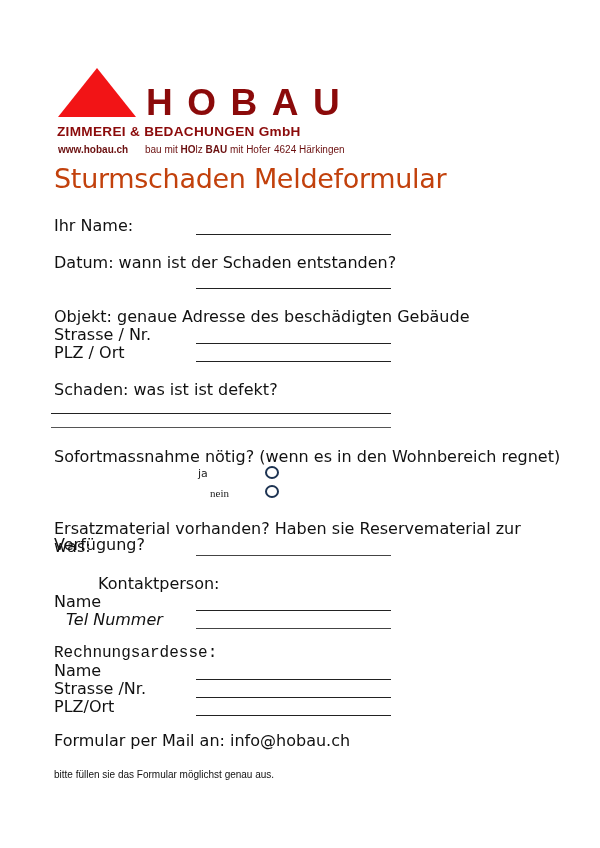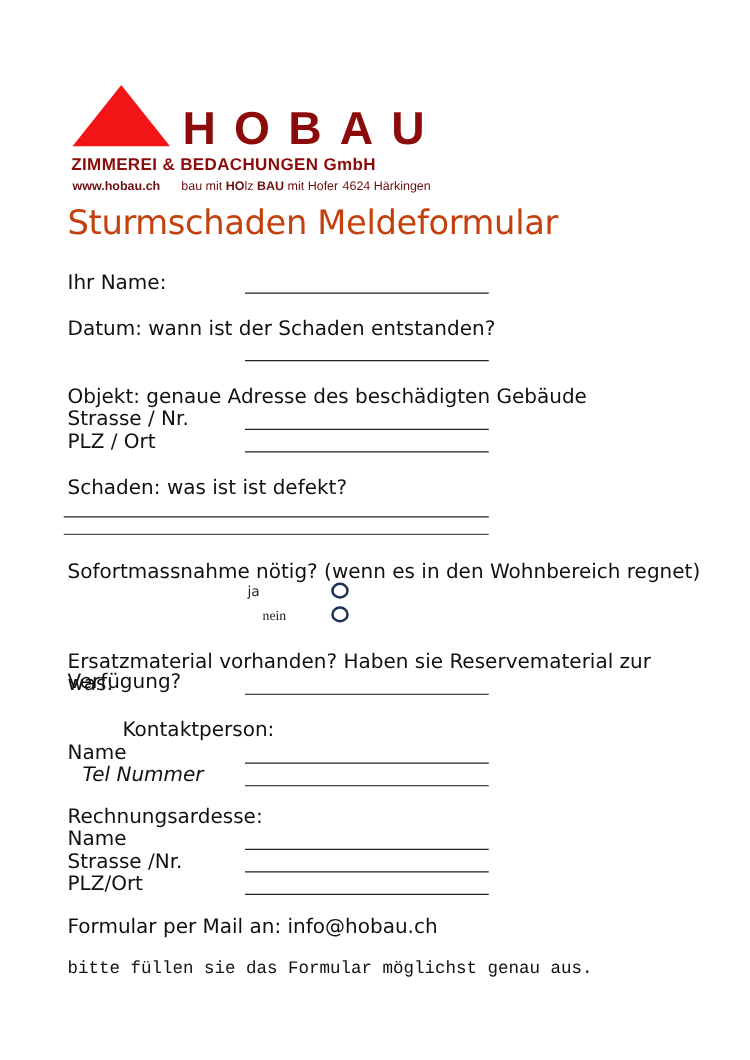--- a/index.html
+++ b/index.html
@@ -20,21 +20,21 @@
       position: absolute; left: 57px; top: 124px; font-weight: bold;
       font-size: 13.6px; color: #8b0a0a; letter-spacing: 0.3px; line-height: 16px;
     }
     .brand-line { position: absolute; top: 145px; font-size: 10px; color: #6b1010; line-height: 10px; }
     .brand-line b { font-weight: bold; }
     .title {
       position: absolute; left: 54px; top: 162px; font-size: 27px;
       color: #c2410c; line-height: 34px; font-family: "DejaVu Sans", sans-serif; letter-spacing: -0.3px;
     }
     .txt { position: absolute; font-size: 16px; line-height: 16px; color: #111; font-family: "DejaVu Sans", sans-serif; }
-    .small { position: absolute; font-size: 14px; line-height: 12px; color: #111; font-family: Liberation Mono, monospace; }
+    .small { position: absolute; font-size: 10px; line-height: 12px; color: #111; font-family: Liberation Sans, sans-serif; }
     .tiny { position: absolute; font-size: 11px; line-height: 10px; color: #222; font-family: "DejaVu Sans", sans-serif; }
     .field-line {
       position: absolute; height: 0; border-top: 1.2px solid #222;
     }
     .radio {
       position: absolute; width: 10px; height: 9px; border: 2px solid #1d3352;
       border-radius: 50%; background: #fff; cursor: pointer;
     }
   </style>
 </head>
@@ -76,21 +76,21 @@
 <div class="txt" style="left:54px; top:521px;">Ersatzmaterial vorhanden? Haben sie Reservematerial zur Verfügung?</div>
 <div class="txt" style="left:54px; top:539px;">was:</div>
 <div class="field-line" style="left:196px; top:555px; width:195px; border-top-color:#444;"></div>
 
 <div class="txt" style="left:54px; top:576px;margin-left:44px;">Kontaktperson:</div>
 <div class="txt" style="left:54px; top:594px;">Name</div>
 <div class="field-line" style="left:196px; top:610px; width:195px;"></div>
 <div class="txt" style="left:66px; top:612px;font-style:italic;">Tel Nummer</div>
 <div class="field-line" style="left:196px; top:628px; width:195px; border-top-color:#444;"></div>
 
-<div class="txt" style="left:54px; top:645px;">Rechnungsardesse:</div>
+<div class="txt" style="left:54px; top:645px;font-family:Liberation Mono, monospace;">Rechnungsardesse:</div>
 <div class="txt" style="left:54px; top:663px;">Name</div>
 <div class="field-line" style="left:196px; top:679px; width:195px;"></div>
 <div class="txt" style="left:54px; top:681px;">Strasse /Nr.</div>
 <div class="field-line" style="left:196px; top:697px; width:195px;"></div>
 <div class="txt" style="left:54px; top:699px;">PLZ/Ort</div>
 <div class="field-line" style="left:196px; top:715px; width:195px;"></div>
 
 <div class="txt" style="left:54px; top:733px;">Formular per Mail an: info@hobau.ch</div>
 <div class="small" style="left:54px; top:769px;">bitte füllen sie das Formular möglichst genau aus.</div>
 

